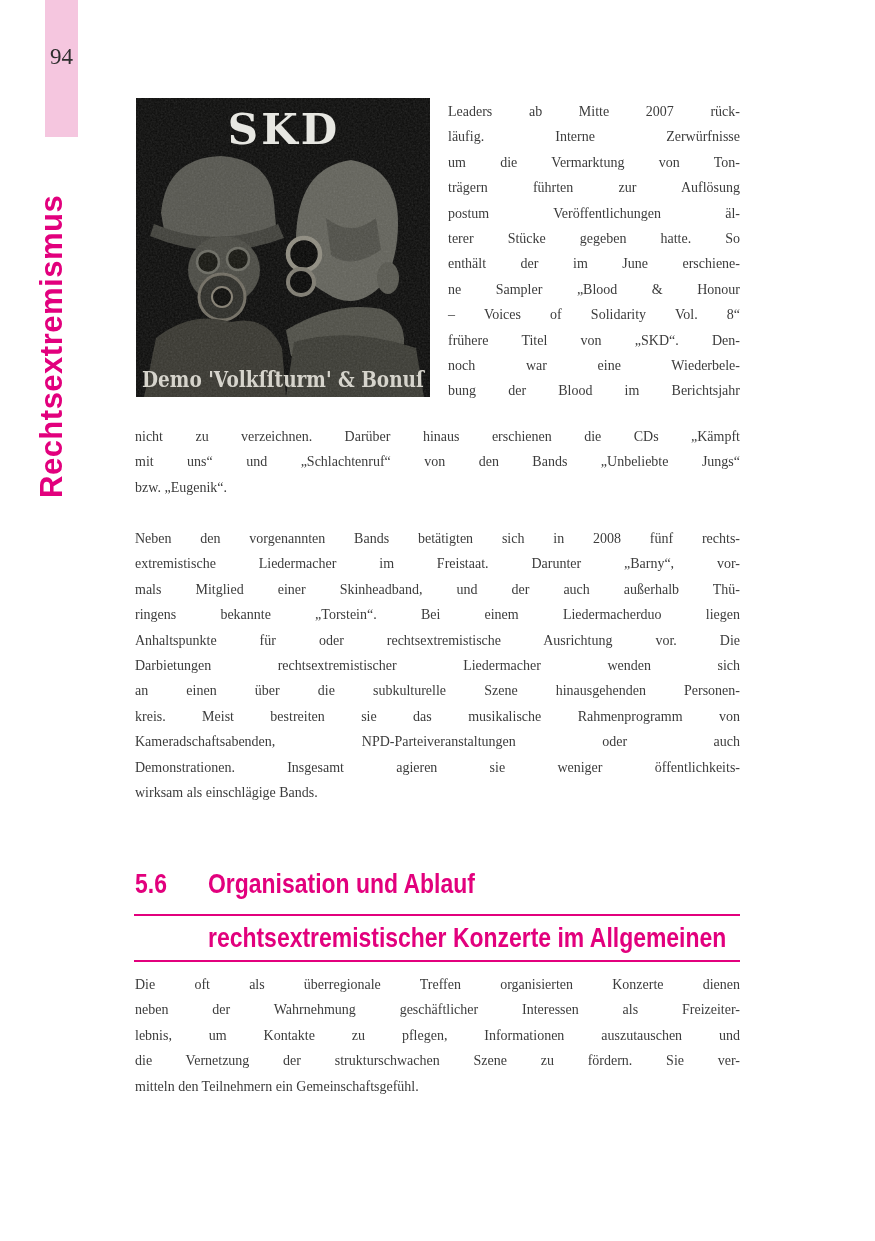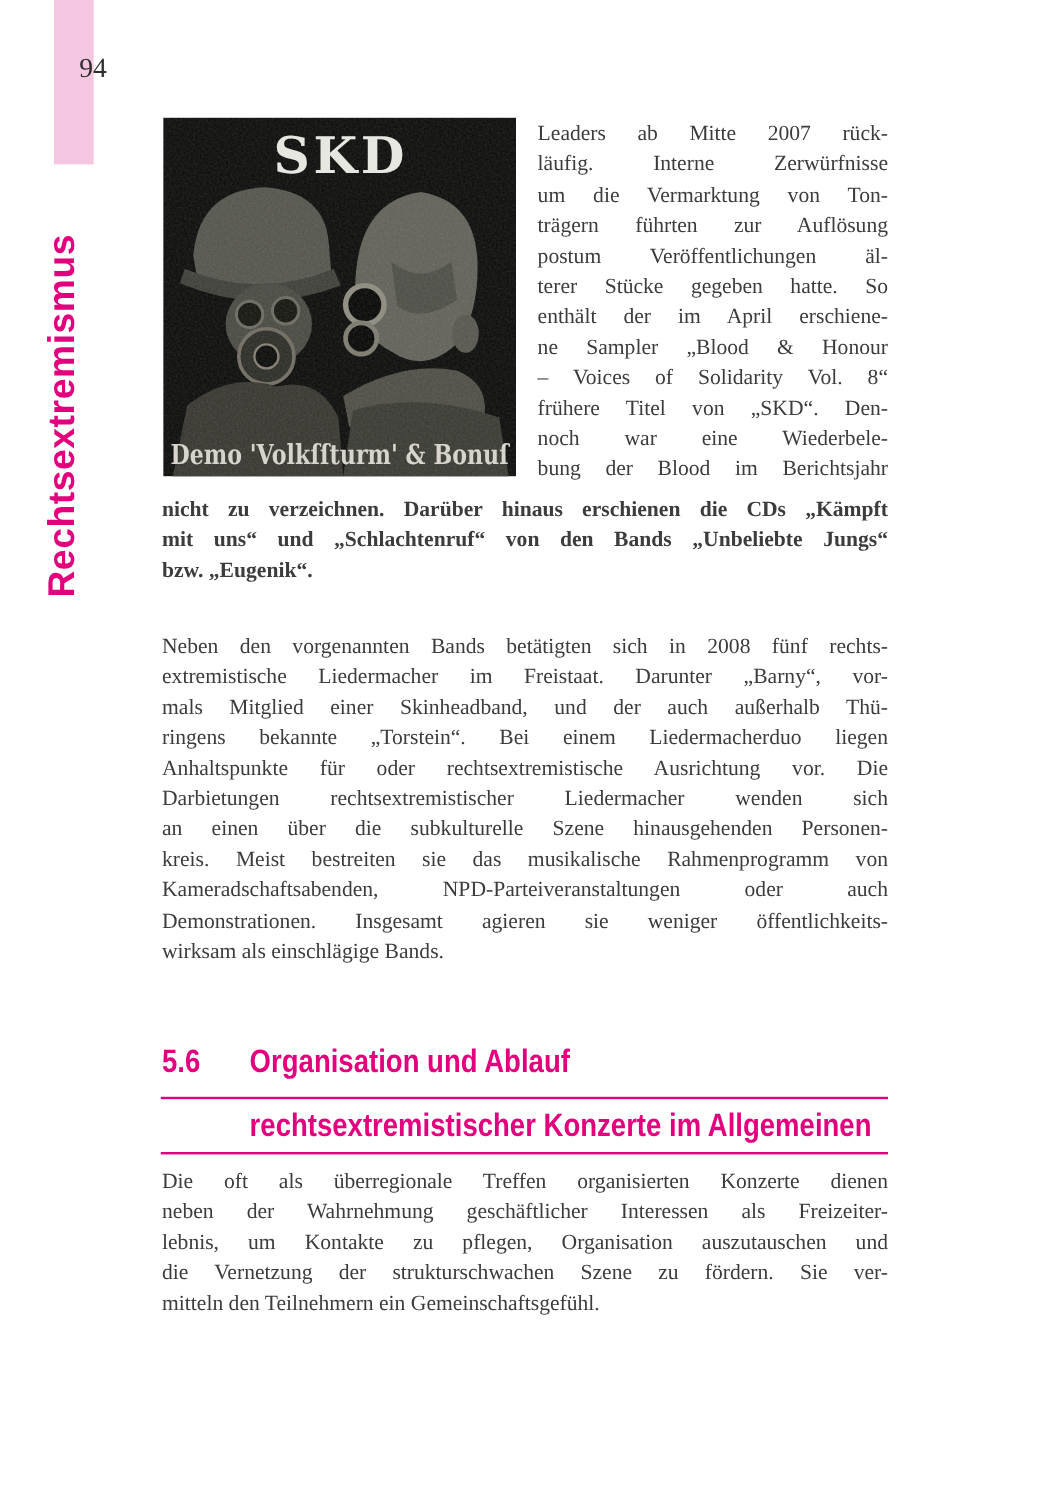--- a/index.html
+++ b/index.html
@@ -14,47 +14,46 @@
   
   .band{
     position:absolute;left:45px;top:0;width:33px;height:137px;
     background:#f5c6df;
   }
   .pagenum{
     position:absolute;left:45px;top:44px;width:33px;
     text-align:center;
     font-size:23px;color:#2e2e2e;
     font-family:"Liberation Serif", serif;
-    margin-left:16px;
   }
   
   .sidebar-title{
     position:absolute;left:34px;top:180px;width:46px;height:318px;
     writing-mode:vertical-rl;
     transform:rotate(180deg);
     font-family:"Liberation Sans", sans-serif;
     font-weight:bold;font-size:31px;
     color:#e2007d;
     letter-spacing:0.5px;
     white-space:nowrap;
   }
   
   .album{
     position:absolute;left:136px;top:98px;width:294px;height:299px;
   }
   
   .tblock{
     position:absolute;
-    font-size:18px;line-height:25.4px;
+    font-size:14px;line-height:25.4px;
     color:#3c3c3c;
   }
   .jline{text-align:justify;text-align-last:justify;}
   .jlast{text-align:left;text-align-last:left;}
   .rcol{left:448px;top:99px;width:292px;}
-  .full1{left:135px;top:412px;width:605px;font-weight:bold;}
+  .full1{left:135px;top:424px;width:605px;}
   .para2{left:135px;top:526px;width:605px;}
   .para3{left:135px;top:972px;width:605px;}
   
   .h-num,.h-line{
     position:absolute;
     font-family:"Liberation Sans", sans-serif;
     font-weight:bold;font-size:27px;line-height:30px;
     color:#e2007d;
     transform:scaleX(0.85);transform-origin:left center;
     white-space:nowrap;
@@ -110,21 +109,21 @@
     <text x="147" y="289" text-anchor="middle" font-family="DejaVu Serif, serif" font-weight="bold" font-size="23" fill="#d6d4cc" textLength="282" lengthAdjust="spacingAndGlyphs">Demo 'Volkſſturm' &amp; Bonuſ</text>
   </svg>
 
   <div class="tblock rcol">
     <div class="jline">Leaders ab Mitte 2007 rück-</div>
     <div class="jline">läufig. Interne Zerwürfnisse</div>
     <div class="jline">um die Vermarktung von Ton-</div>
     <div class="jline">trägern führten zur Auflösung</div>
     <div class="jline">postum Veröffentlichungen äl-</div>
     <div class="jline">terer Stücke gegeben hatte. So</div>
-    <div class="jline">enthält der im April erschiene-</div>
+    <div class="jline">enthält der im June erschiene-</div>
     <div class="jline">ne Sampler „Blood &amp; Honour</div>
     <div class="jline">– Voices of Solidarity Vol. 8“</div>
     <div class="jline">frühere Titel von „SKD“. Den-</div>
     <div class="jline">noch war eine Wiederbele-</div>
     <div class="jline">bung der Blood im Berichtsjahr</div>
   </div>
 
   <div class="tblock full1">
     <div class="jline">nicht zu verzeichnen. Darüber hinaus erschienen die CDs „Kämpft</div>
     <div class="jline">mit uns“ und „Schlachtenruf“ von den Bands „Unbeliebte Jungs“</div>
@@ -147,18 +146,18 @@
 
   <div class="h-num">5.6</div>
   <div class="h-line h-line1">Organisation und Ablauf</div>
   <div class="hrule hrule1"></div>
   <div class="h-line h-line2">rechtsextremistischer Konzerte im Allgemeinen</div>
   <div class="hrule hrule2"></div>
 
   <div class="tblock para3">
     <div class="jline">Die oft als überregionale Treffen organisierten Konzerte dienen</div>
     <div class="jline">neben der Wahrnehmung geschäftlicher Interessen als Freizeiter-</div>
-    <div class="jline">lebnis, um Kontakte zu pflegen, Organisation auszutauschen und</div>
+    <div class="jline">lebnis, um Kontakte zu pflegen, Informationen auszutauschen und</div>
     <div class="jline">die Vernetzung der strukturschwachen Szene zu fördern. Sie ver-</div>
     <div class="jlast">mitteln den Teilnehmern ein Gemeinschaftsgefühl.</div>
   </div>
 
 </div>
 
 </body></html>

